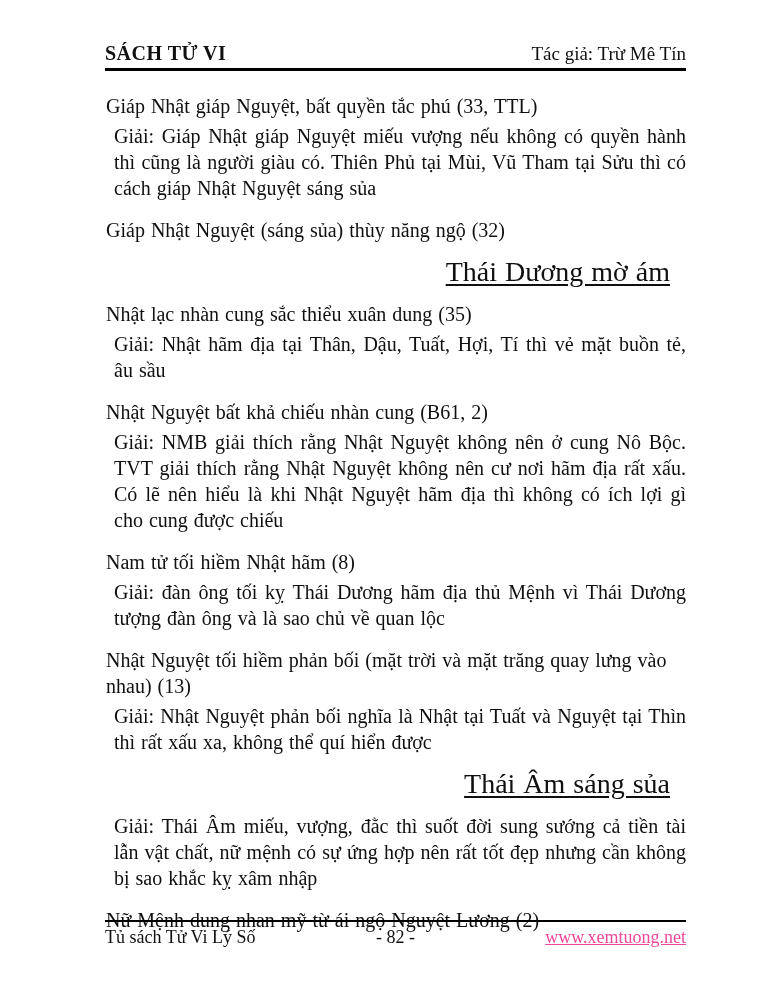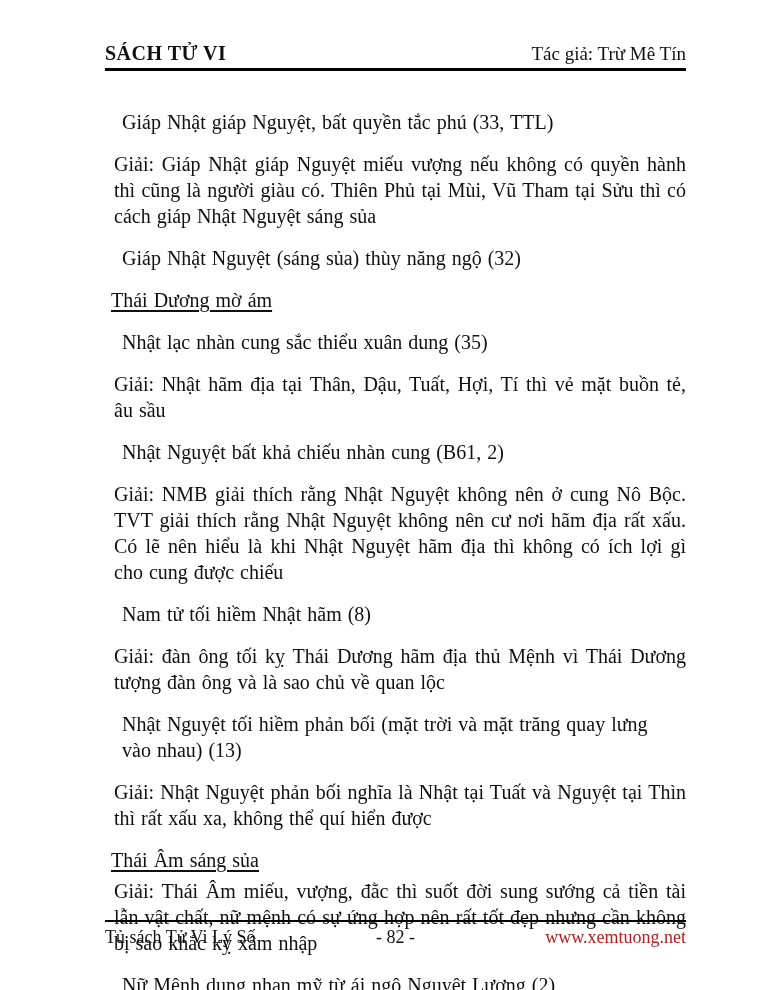--- a/index.html
+++ b/index.html
@@ -33,46 +33,48 @@
   .content {
     position: absolute;
     left: 106px;
     right: 79px;
     top: 93px;
     font-size: 20px;
     line-height: 26px;
     word-spacing: 1px;
   }
   .entry { margin: 0 0 16px 0; }
-  .rule-line { margin: 16px; text-align: left; }
+  .rule-line { margin: 0; text-align: left; }
   .explanation { margin: 4px 0 0 8px; text-align: justify; }
   .section-heading {
-    margin: 5px;
-    font-size: 20px;
+    margin: 16px;
+    font-size: 28px;
     line-height: 26px;
     font-weight: normal;
     text-decoration: underline;
     text-underline-offset: 3px;
+    text-align: right;
   }
   .footer {
     position: absolute;
     left: 105px;
     right: 79px;
     top: 920px;
     border-top: 2px solid #000000;
     padding-top: 5px;
     display: grid;
     grid-template-columns: 1fr auto 1fr;
     align-items: baseline;
     font-size: 18px;
   }
   .footer-center { text-align: center; }
   .footer-right { text-align: right; }
   .website-link {
-    color: #b91c1c;
+    color: #ec4899;
+    text-decoration: underline;
     cursor: pointer;
   }
 </style>
 </head>
 <body>
 
 <div class="page">
 
   <div class="header">
     <span class="header-left">SÁCH TỬ VI</span>

